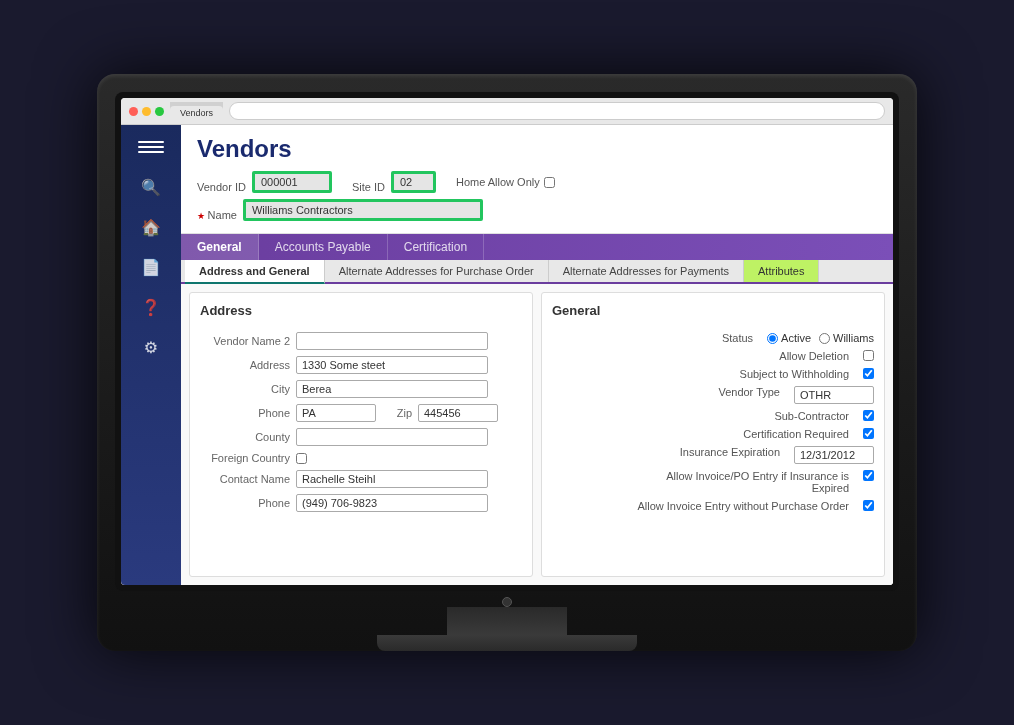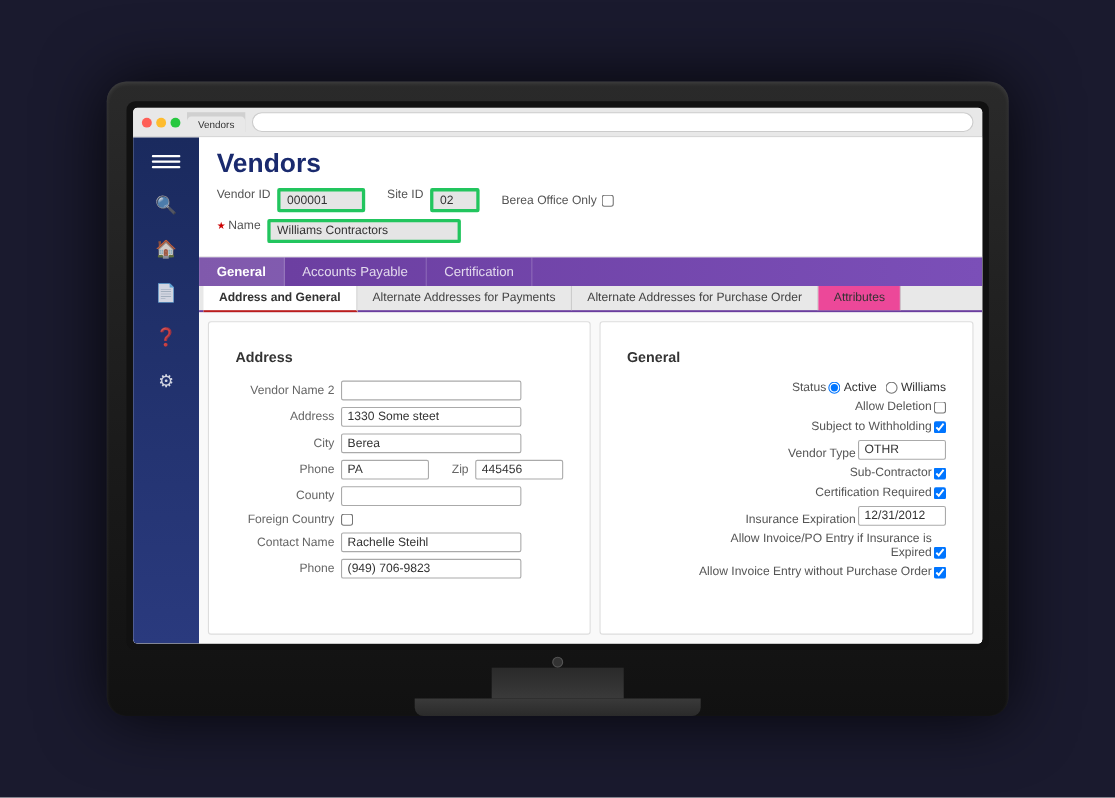--- a/index.html
+++ b/index.html
@@ -145,21 +145,21 @@
       margin-bottom: 8px;
     }
     .header-fields {
       display: flex;
       align-items: center;
       gap: 20px;
       margin-bottom: 6px;
     }
     .field-group {
       display: flex;
-      align-items: flex-start;
+      align-items: flex-end;
       gap: 6px;
     }
     .field-label {
       color: #555;
       font-size: 11px;
       white-space: nowrap;
     }
     .field-label.required::before {
       content: '★ ';
       color: #c00;
@@ -168,21 +168,21 @@
     .field-input {
       border: 3px solid #22c55e;
       border-radius: 2px;
       padding: 2px 6px;
       font-size: 11px;
       color: #333;
       background: #e5e5e5;
     }
     .field-input.small { width: 45px; }
     .field-input.medium { width: 80px; }
-    .field-input.large { width: 176px; }
+    .field-input.large { width: 240px; }
 
     .checkbox-group {
       display: flex;
       align-items: center;
       gap: 4px;
       font-size: 11px;
       color: #555;
     }
 
     
@@ -216,43 +216,43 @@
       padding: 5px 14px;
       color: #444;
       cursor: pointer;
       font-size: 11px;
       border-right: 1px solid #ccc;
     }
     .tab-secondary.active {
       background: white;
       color: #333;
       font-weight: bold;
-      border-bottom: 2px solid #b91c1c;
+      border-bottom: 2px solid #0f766e;
       margin-bottom: -2px;
     }
     .tab-secondary:last-child {
-      background: #ec4899;
+      background: #bef264;
       color: #333;
     }
 
     
     .form-area {
       display: flex;
       flex: 1;
       overflow-y: auto;
       padding: 8px;
       gap: 8px;
       background: #f9f9f9;
     }
 
     .form-section {
       background: white;
       border: 1px solid #ddd;
       border-radius: 3px;
-      padding: 24px;
+      padding: 10px;
       flex: 1;
     }
     .section-title {
       font-size: 13px;
       font-weight: bold;
       color: #333;
       margin-bottom: 10px;
       padding-bottom: 4px;
     }
 
@@ -269,34 +269,34 @@
       white-space: nowrap;
       min-width: 90px;
     }
     .form-input {
       border: 1px solid #aaa;
       border-radius: 2px;
       padding: 2px 5px;
       font-size: 11px;
       color: #333;
       background: white;
-      width: 164px;
+      width: 192px;
     }
     .form-input.short { width: 80px; }
 
     
     .general-section {
       flex: 1;
     }
     .general-row {
       display: flex;
-      align-items: flex-end;
+      align-items: flex-start;
       margin-bottom: 6px;
       justify-content: flex-end;
-      gap: 2px;
+      gap: 14px;
     }
     .general-label {
       color: #555;
       font-size: 11px;
       text-align: right;
     }
 
     .radio-group {
       display: flex;
       align-items: center;
@@ -379,42 +379,42 @@
             <div class="header-fields">
               <div class="field-group">
                 <span class="field-label">Vendor ID</span>
                 <input class="field-input medium" type="text" value="000001" style="">
               </div>
               <div class="field-group">
                 <span class="field-label">Site ID</span>
                 <input class="field-input small" type="text" value="02" style="">
               </div>
               <div class="checkbox-group">
-                <span>Berea Office Only</span>
+                <span>Home Allow Only</span>
                 <input type="checkbox" style="">
               </div>
             </div>
             <div class="header-fields">
               <div class="field-group">
                 <span class="field-label required">Name</span>
                 <input class="field-input large" type="text" value="Williams Contractors" style="">
               </div>
             </div>
           </div>
 
           <div class="tabs-primary">
             <div class="tab-primary active">General</div>
             <div class="tab-primary">Accounts Payable</div>
             <div class="tab-primary">Certification</div>
           </div>
 
           <div class="tabs-secondary">
             <div class="tab-secondary active">Address and General</div>
+            <div class="tab-secondary">Alternate Addresses for Purchase Order</div>
             <div class="tab-secondary">Alternate Addresses for Payments</div>
-            <div class="tab-secondary">Alternate Addresses for Purchase Order</div>
             <div class="tab-secondary">Attributes</div>
           </div>
 
           <div class="form-area">
 
             <div class="form-section">
               <div class="section-title">Address</div>
 
               <div class="form-row">
                 <span class="form-label">Vendor Name 2</span>

